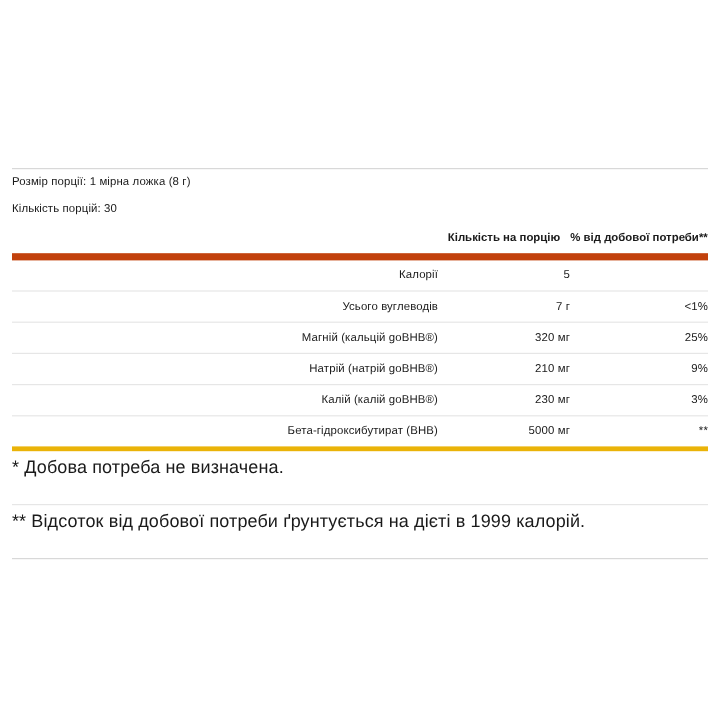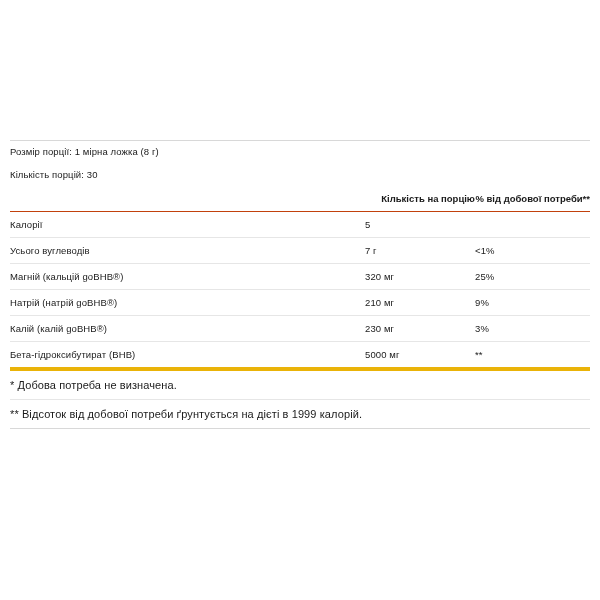--- a/index.html
+++ b/index.html
@@ -46,46 +46,46 @@
     border-collapse: collapse;
     table-layout: fixed;
   }
   table.nutrition col.c-name { width: 355px; }
   table.nutrition col.c-amount { width: 110px; }
   table.nutrition col.c-dv { width: 115px; }
 
   table.nutrition th {
     font-size: 9.5px;
     font-weight: bold;
-    text-align: right;
+    text-align: center;
     color: #1a1a1a;
     padding: 6px 0 7px 0;
-    border-bottom: 1px solid #c2410c;
+    border-bottom: 6px solid #c2410c;
     vertical-align: bottom;
   }
   table.nutrition td {
     font-size: 9.5px;
-    text-align: left;
+    text-align: right;
     color: #1a1a1a;
     padding: 7px 0 7px 0;
     border-bottom: 1px solid #e6e6e6;
     vertical-align: top;
     letter-spacing: 0.1px;
   }
   table.nutrition tr.row-last td {
     border-bottom: 4px solid #eab308;
   }
   .footnotes {
     padding: 0 10px;
   }
   .footnote {
-    font-size: 11px;
+    font-size: 15px;
     line-height: 12px;
     color: #1a1a1a;
-    padding: 8px 0 8px 0;
+    padding: 8px 0 24px 0;
     border-bottom: 1px solid #e6e6e6;
     letter-spacing: 0.1px;
   }
   .footnote.last {
     border-bottom: 1px solid #d8d8d8;
   }
   .directions {
     padding: 14px 10px 0 10px;
     font-size: 9.5px;
     line-height: 14px;

